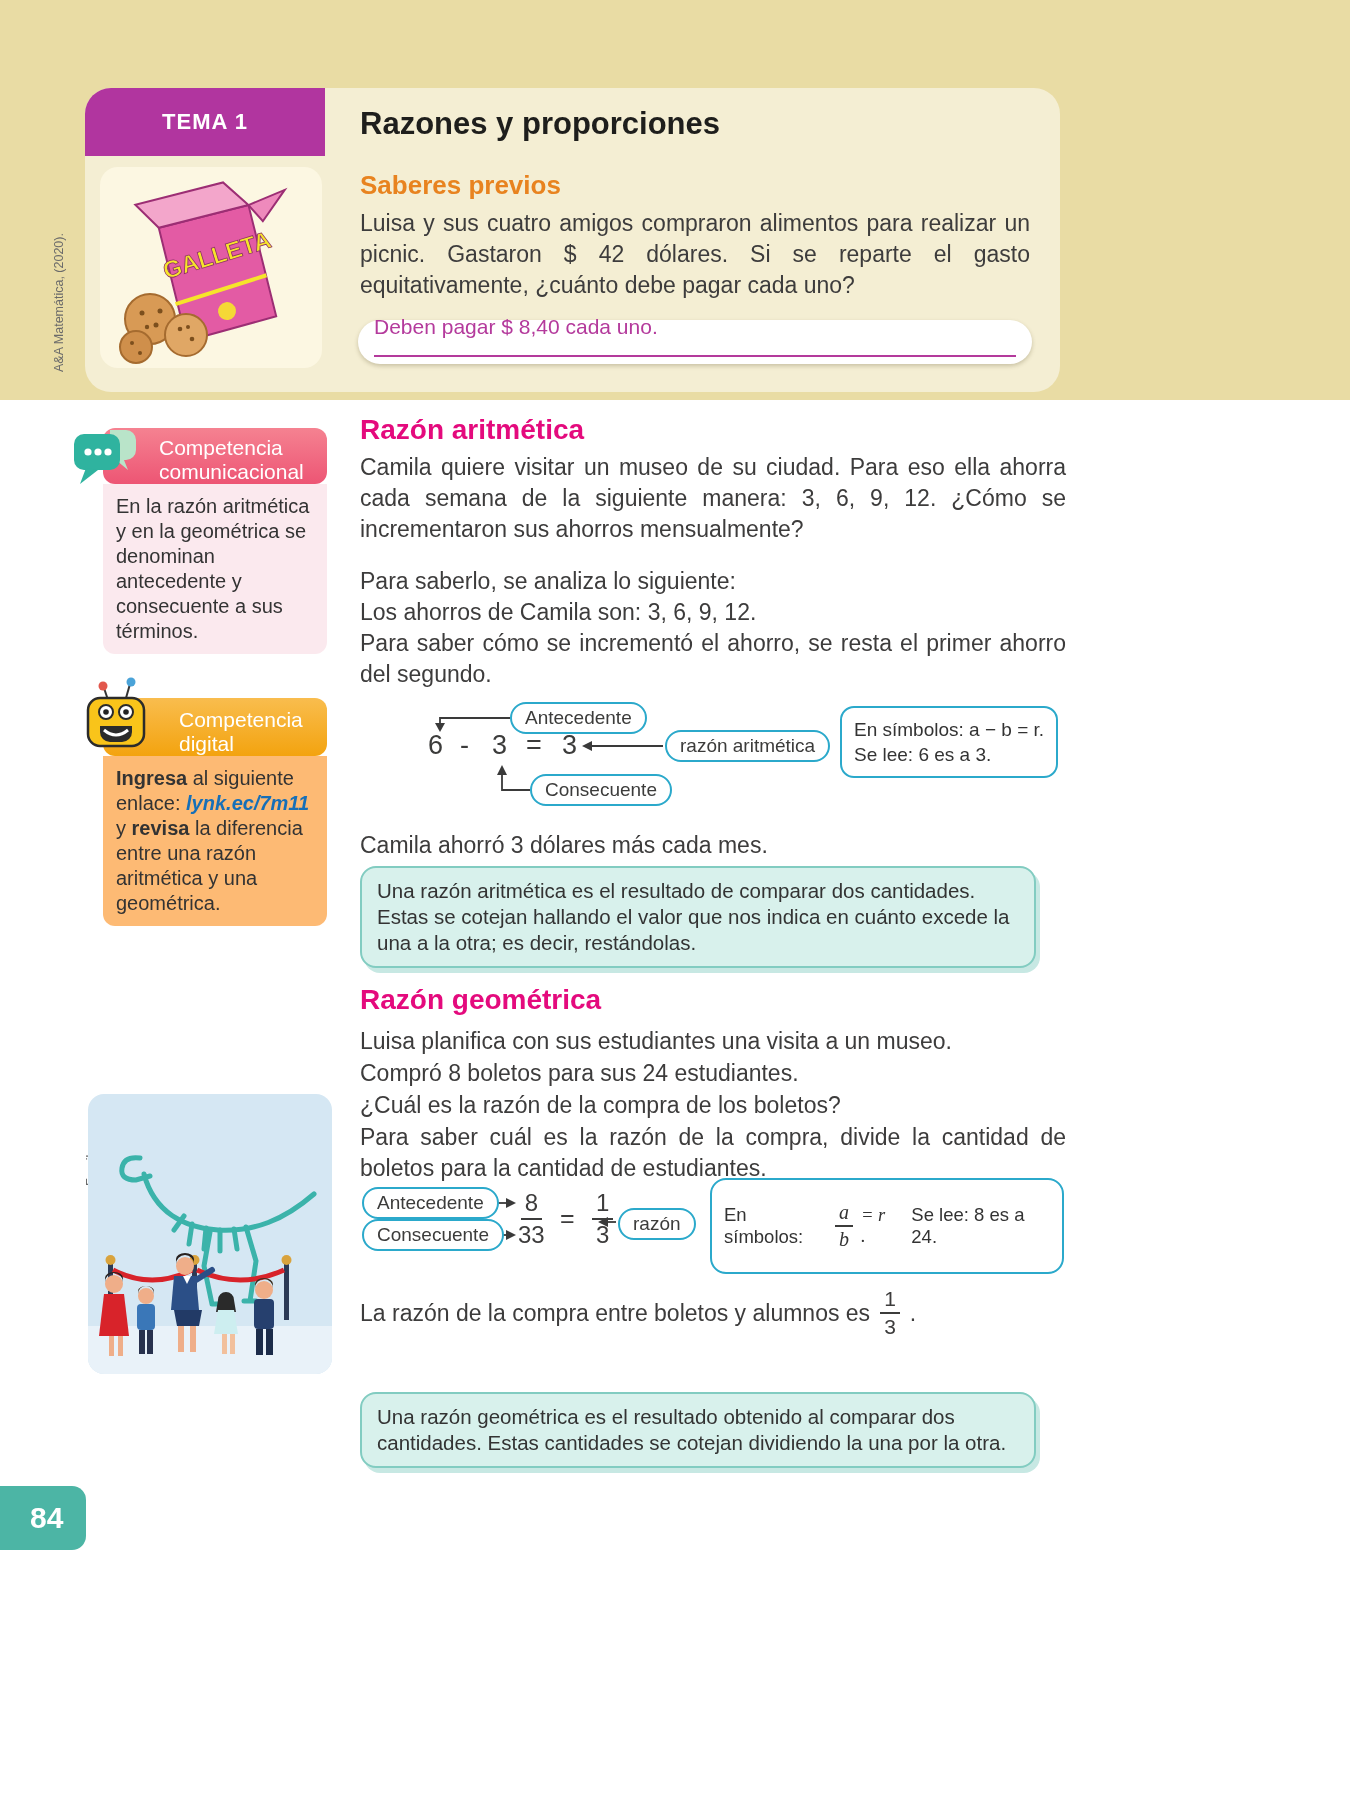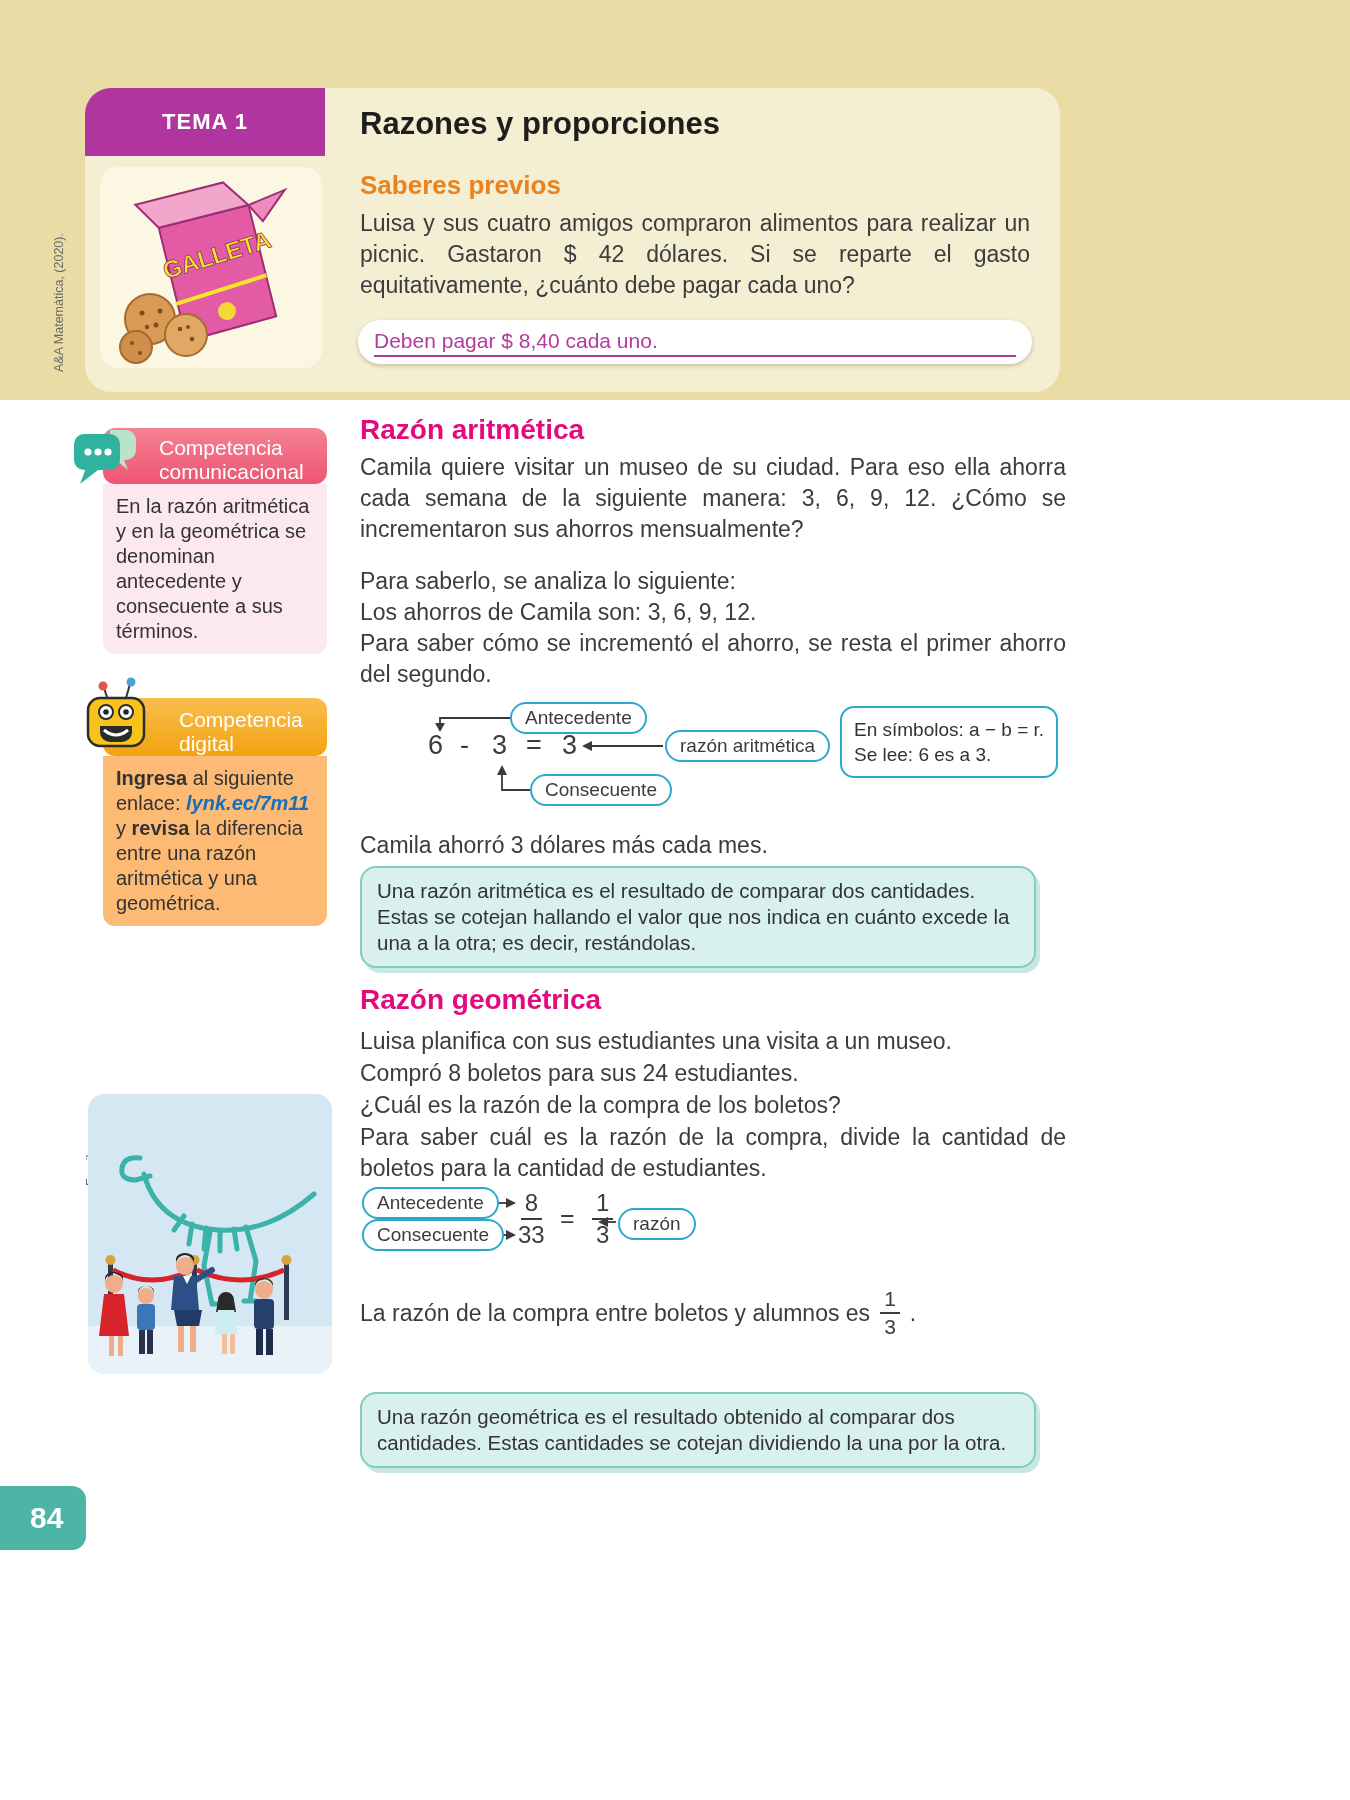--- a/index.html
+++ b/index.html
@@ -7,21 +7,21 @@
   body{position:relative;background:#fff;font-family:"Liberation Sans","DejaVu Sans",sans-serif;color:#3d3c3c;overflow:hidden}
 
   .band{position:absolute;left:0;top:0;width:1350px;height:400px;background:#e9dca4}
   .intro-box{position:absolute;left:85px;top:88px;width:975px;height:304px;background:#f4eed3;border-radius:26px}
   .tema{position:absolute;left:85px;top:88px;width:240px;height:68px;background:#b1359f;border-radius:26px 0 0 0;display:flex;align-items:center;justify-content:center;color:#fff;font-size:22px;font-weight:bold;letter-spacing:1px}
   .page-title{position:absolute;left:360px;top:106px;font-size:31px;font-weight:bold;color:#1e1e1c}
   .cookie-panel{position:absolute;left:100px;top:167px;width:222px;height:201px;background:#fcf7e2;border-radius:18px;overflow:hidden}
   .saberes-h{position:absolute;left:360px;top:170px;font-size:26px;font-weight:bold;color:#e8831f}
   .saberes-b{position:absolute;left:360px;top:208px;width:670px;font-size:23px;line-height:31px;text-align:justify}
   .answer-pill{position:absolute;left:358px;top:320px;width:674px;height:44px;background:#fff;border-radius:22px;box-shadow:0 2px 4px rgba(90,80,40,.28);display:flex;align-items:flex-end;padding:0 16px 7px}
-  .answer-line{flex:1;border-bottom:2px solid #b43a9c;padding-bottom:2px;font-size:21px;color:#b43a9c}
+  .answer-line{flex:1;border-bottom:2px solid #b43a9c;padding-bottom:16px;font-size:21px;color:#b43a9c}
 
   .credit{position:absolute;transform:rotate(-90deg);transform-origin:0 0;font-size:12.5px;color:#6a6a6a;white-space:nowrap}
   .credit1{left:52px;top:372px}
   .credit2{left:84px;top:1186px}
 
   .badge{position:absolute;border-radius:12px;color:#fff;font-weight:normal;display:flex;flex-direction:column;justify-content:flex-end;font-size:21px;line-height:24px}
   .badge-com{left:103px;top:428px;width:224px;height:56px;background:linear-gradient(180deg,#f58291,#ed5574);padding-left:56px}
   .badge-dig{left:103px;top:698px;width:224px;height:58px;background:linear-gradient(180deg,#f9bd4e,#f3a30f);padding-left:76px}
   .icon-com{position:absolute;left:70px;top:420px;width:72px;height:72px}
   .icon-dig{position:absolute;left:74px;top:676px;width:84px;height:84px}
@@ -280,20 +280,29 @@
   <span class="frac fr1">
     <span class="num">8</span>
     <span class="den">33</span>
   </span>
   <span class="eq2">=</span>
   <span class="frac fr2">
     <span class="num">1</span>
     <span class="den">3</span>
   </span>
   <span class="pill p-raz2">razón</span>
+  <div class="symbox2">
+    <span>En símbolos:</span>
+    <span class="frac sym-frac mathit">
+      <span class="num">a</span>
+      <span class="den">b</span>
+    </span>
+    <span class="mathit">= r .</span>
+    <span class="se-lee">Se lee: 8 es a 24.</span>
+  </div>
 </div>
 
 <div class="concl-geo">
   <span>La razón de la compra entre boletos y alumnos es</span>
   <span class="frac frac-inline">
     <span class="num">1</span>
     <span class="den">3</span>
   </span>
   <span>.</span>
 </div>

